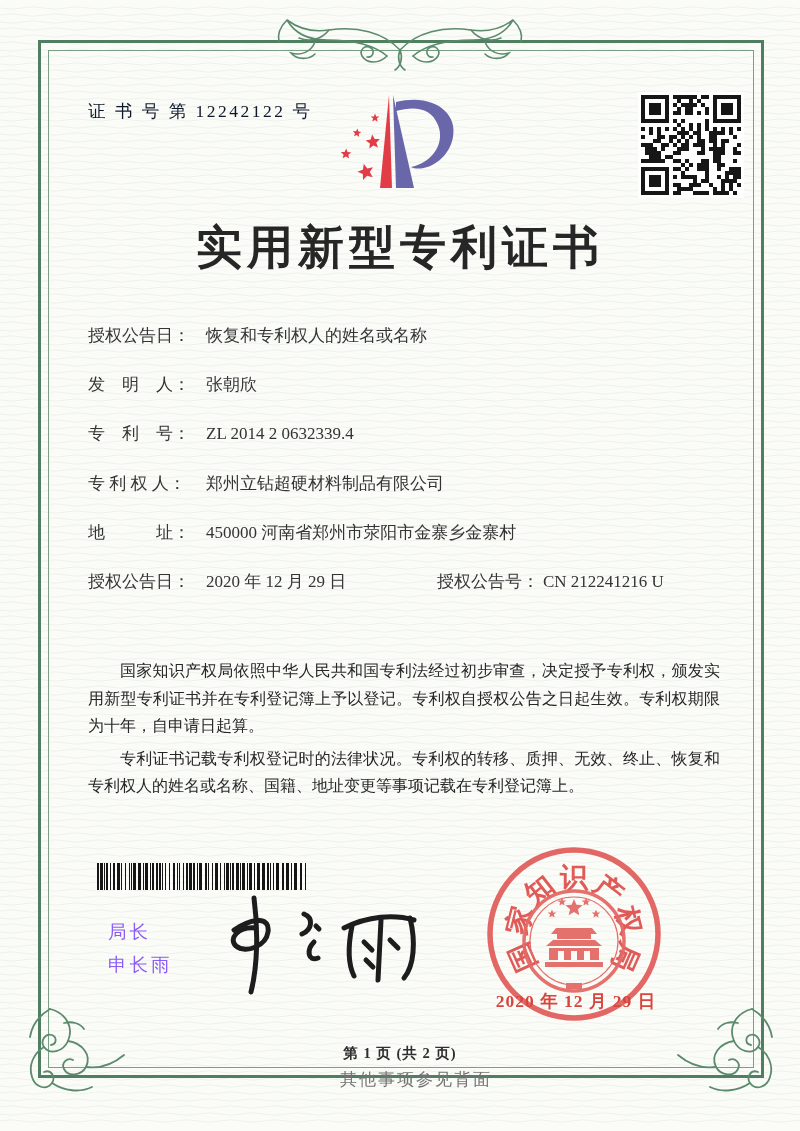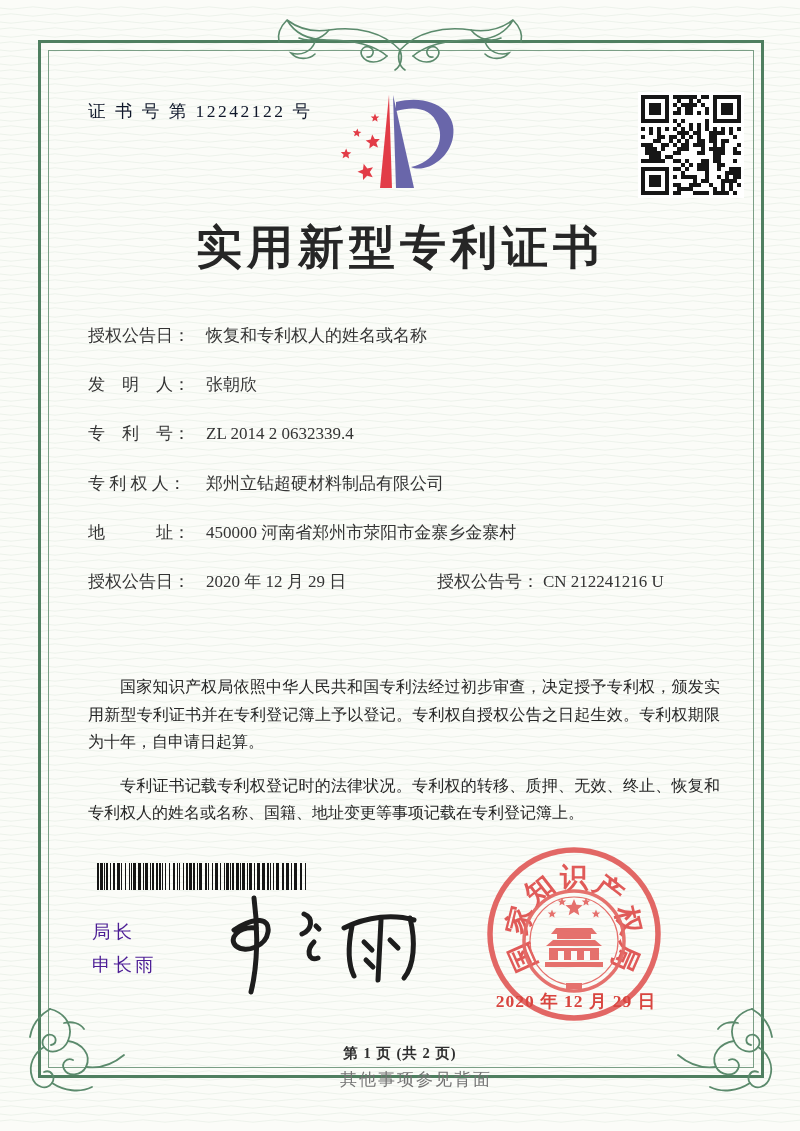--- a/index.html
+++ b/index.html
@@ -20,23 +20,23 @@
   .title{position:absolute;left:0;top:217px;width:100%;text-align:center;
          font-size:46px;font-weight:700;letter-spacing:5px;color:#262626;}
   .fields{position:absolute;left:88px;top:325px;width:650px;font-size:17px;color:#343434;}
   .row{position:relative;height:49.2px;line-height:22px;}
   .row .lbl{display:inline-block;width:118px;color:#343434;}
   .row .val{color:#343434;}
   .grant-pair{position:absolute;left:317px;top:0;}
   .grant-pair .lbl2{display:inline-block;margin-right:4px;margin-left:32px;}
   .body-text{position:absolute;left:88px;top:657px;width:632px;
              font-size:16px;line-height:27.5px;text-align:justify;color:#262626;}
-  .body-text p{margin:16px 0 5px 0;text-indent:2em;}
+  .body-text p{margin:0 0 5px 0;text-indent:2em;}
   .barcode{position:absolute;left:95px;top:861px;}
-  .director{position:absolute;left:92px;top:916px;font-size:18.5px;line-height:33px;letter-spacing:3px;color:#4c1d95;}
+  .director{position:absolute;left:108px;top:916px;font-size:18.5px;line-height:33px;letter-spacing:3px;color:#8b5cf6;}
   .signature{position:absolute;left:218px;top:888px;}
   .seal{position:absolute;left:483px;top:845px;}
   .seal-date{position:absolute;left:488px;top:989px;width:176px;text-align:center;
              font-size:17.5px;color:#d8453f;letter-spacing:1px;font-weight:600;}
   .page-info{position:absolute;left:0;top:1044px;width:100%;text-align:center;font-size:14.5px;color:#2f2f2f;letter-spacing:1px;font-weight:bold;}
   .back-note{position:absolute;left:0;top:1068px;width:100%;text-align:center;font-size:17px;color:#737373;letter-spacing:2px;margin-left:16px;}
 </style>
 </head>
 <body>
 

